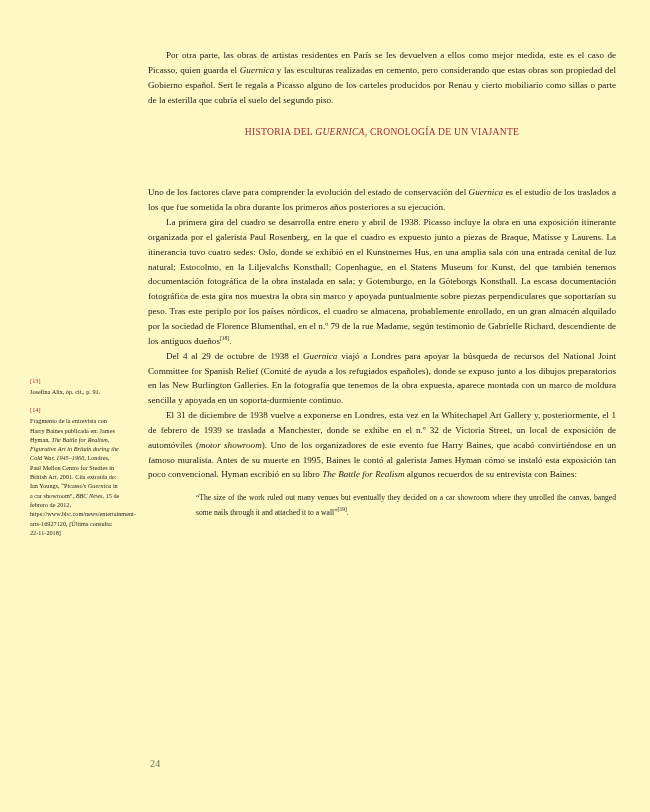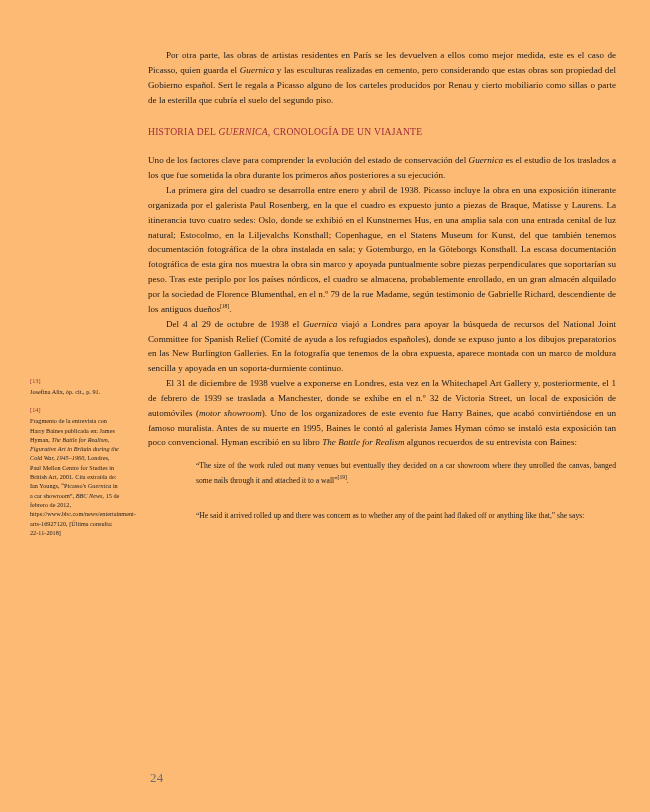--- a/index.html
+++ b/index.html
@@ -12,21 +12,21 @@
     height: 812px;
     position: relative;
     font-family: "Liberation Serif", "DejaVu Serif", serif;
     color: #1a1a1a;
     overflow: hidden;
   }
 
   .page {
     position: absolute;
     inset: 0;
-    background: #fdba74;
+    background: #fef9c3;
   }
 
   
   .margin-col {
     position: absolute;
     left: 30px;
     top: 376px;
     width: 92px;
   }
   .note {
@@ -58,30 +58,31 @@
 
   p.body {
     margin: 0;
     font-size: 9.1px;
     line-height: 14.85px;
     text-align: justify;
     text-indent: 18px;
     color: #1b1a19;
     letter-spacing: 0.01px;
   }
-  p.body.no-indent { text-indent: 0; }
+  p.body.no-indent { text-indent: 0; margin-top: 32px; }
   p.body i { font-style: italic; }
 
   .section-head {
     margin: 0;
     color: #9e2a38;
     font-size: 9.6px;
     line-height: 14px;
     font-weight: normal;
     letter-spacing: 0.25px;
+    text-align: center;
   }
   .section-head i { font-style: italic; }
 
   blockquote.quote {
     margin: 0;
     padding: 0 0 0 48px;
     font-size: 7.6px;
     line-height: 14.6px;
     text-align: justify;
     color: #1b1a19;
@@ -96,24 +97,23 @@
   .spacer-14 { height: 14px; }
   .spacer-18 { height: 18px; }
   .spacer-12 { height: 12px; }
   .spacer-9  { height: 9px; }
   .spacer-7  { height: 7px; }
 
   .folio {
     position: absolute;
     left: 150px;
     top: 758px;
-    font-size: 13px;
+    font-size: 10px;
     color: #6d6d6d;
     letter-spacing: 0.3px;
-    margin-top: 12px;
   }
 </style>
 </head>
 <body>
 
 <div class="page">
 
   <div class="margin-col">
 
     <div class="note">
@@ -152,21 +152,20 @@
 
     <div class="spacer-9"></div>
 
     <blockquote class="quote"><span>“The size of the work ruled out many venues but eventually they decided on a car showroom where they unrolled the canvas, banged some nails through it and attached it to a wall”</span><sup class="ref">[19]</sup><span>.</span></blockquote>
 
     <div class="spacer-12"></div>
 
 
     <div class="spacer-9"></div>
 
-    <blockquote class="quote">“He said it arrived rolled up and there was concern as to whether any of the paint had flaked off or anything like that,” she says:</blockquote>
 
     <div class="spacer-7"></div>
 
 
   </div>
 
   <div class="folio">24</div>
 
 </div>
 

